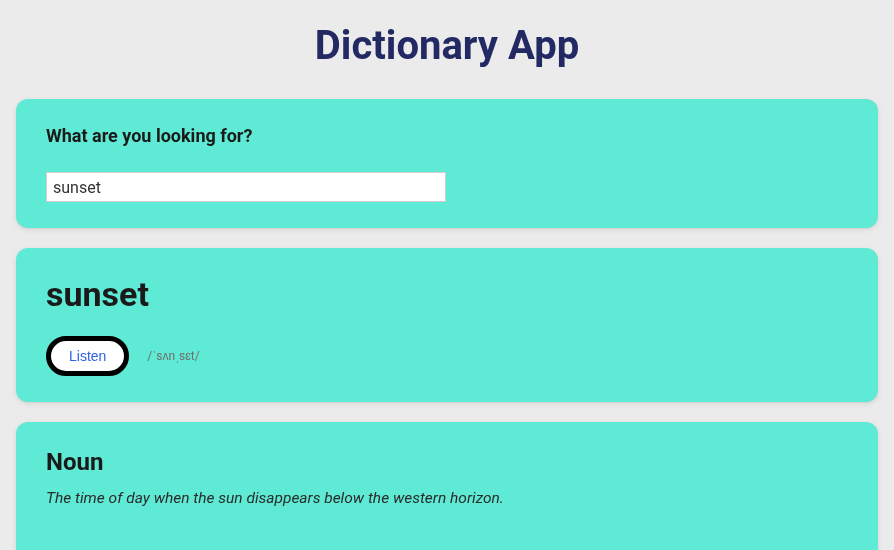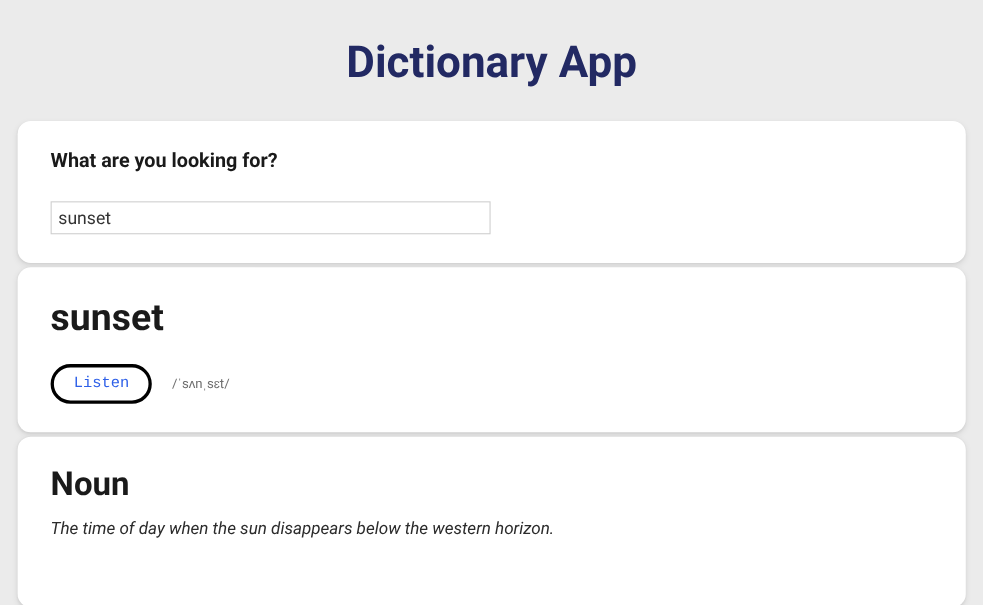--- a/index.html
+++ b/index.html
@@ -16,29 +16,29 @@
       color: #212529;
     }
     .container {
       padding: 16px;
     }
     .app-title {
       text-align: center;
       color: #222963;
       font-size: 40px;
       font-weight: 700;
-      margin-top: 17px;
+      margin-top: 6px;
       margin-bottom: 30px;
     }
     .card {
-      background: #ffffff;
+      background: #5eead4;
       border-radius: 12px;
       box-shadow: 0 2px 6px rgba(0,0,0,0.08), 0 1px 2px rgba(0,0,0,0.05);
       padding: 26px 30px;
-      margin-bottom: 4px;
+      margin-bottom: 20px;
     }
     .search-label {
       font-size: 18px;
       font-weight: 700;
       color: #1a1a1a;
       margin-bottom: 26px;
     }
     .search-input {
       width: 400px;
       height: 30px;
@@ -56,37 +56,37 @@
       color: #1a1a1a;
       margin-bottom: 22px;
     }
     .phonetics-row {
       display: flex;
       align-items: center;
       gap: 18px;
     }
     .listen-btn {
       background: #ffffff;
-      border: 3px solid #000000;
+      border: 5px solid #000000;
       border-radius: 20px;
       padding: 7px 18px;
       font-size: 14px;
       color: #2e60e8;
       cursor: pointer;
-      font-family: Liberation Mono, monospace;
+      font-family: Liberation Sans, sans-serif;
     }
     .phonetic-text {
       color: #6f6f6f;
       font-size: 12px;
     }
     .definition-card {
       padding-bottom: 60px;
     }
     .pos-heading {
-      font-size: 30px;
+      font-size: 24px;
       font-weight: 700;
       color: #1a1a1a;
       margin-bottom: 12px;
     }
     .definition-text {
       font-size: 15.5px;
       color: #2b2b2b;
       line-height: 1.4;
       font-style: italic;
     }

